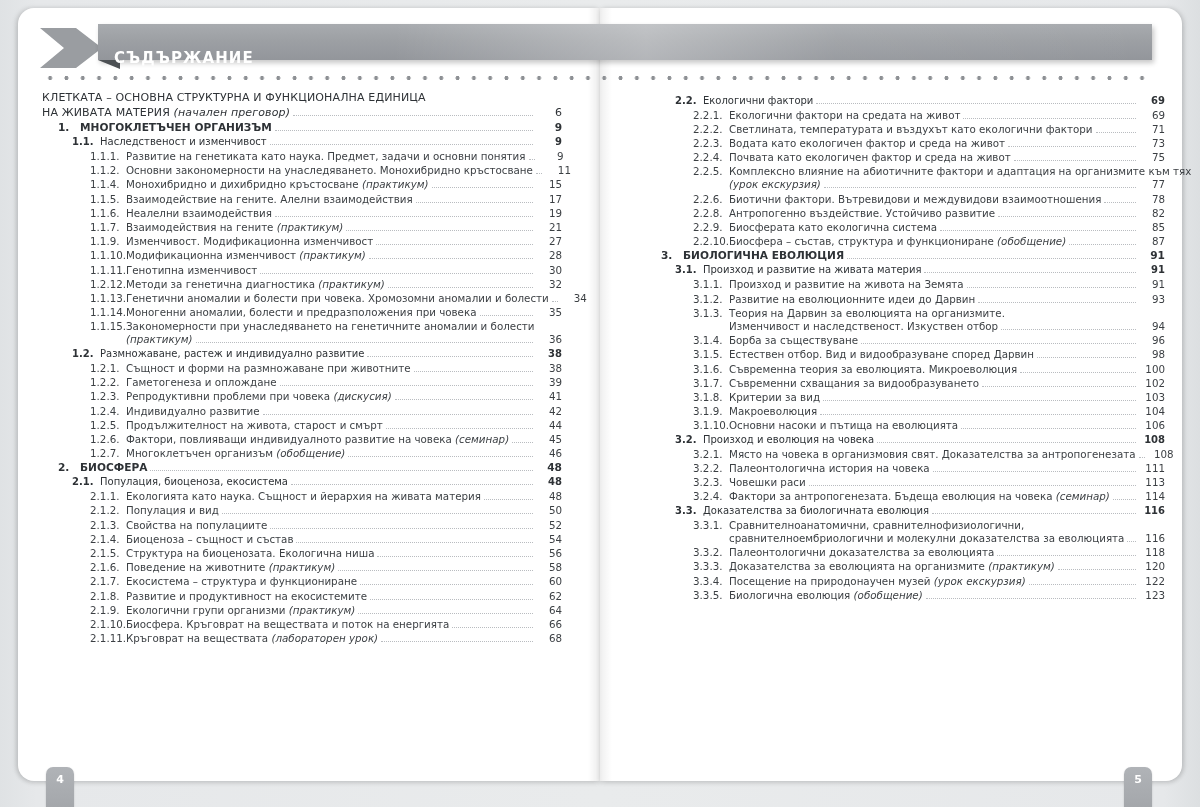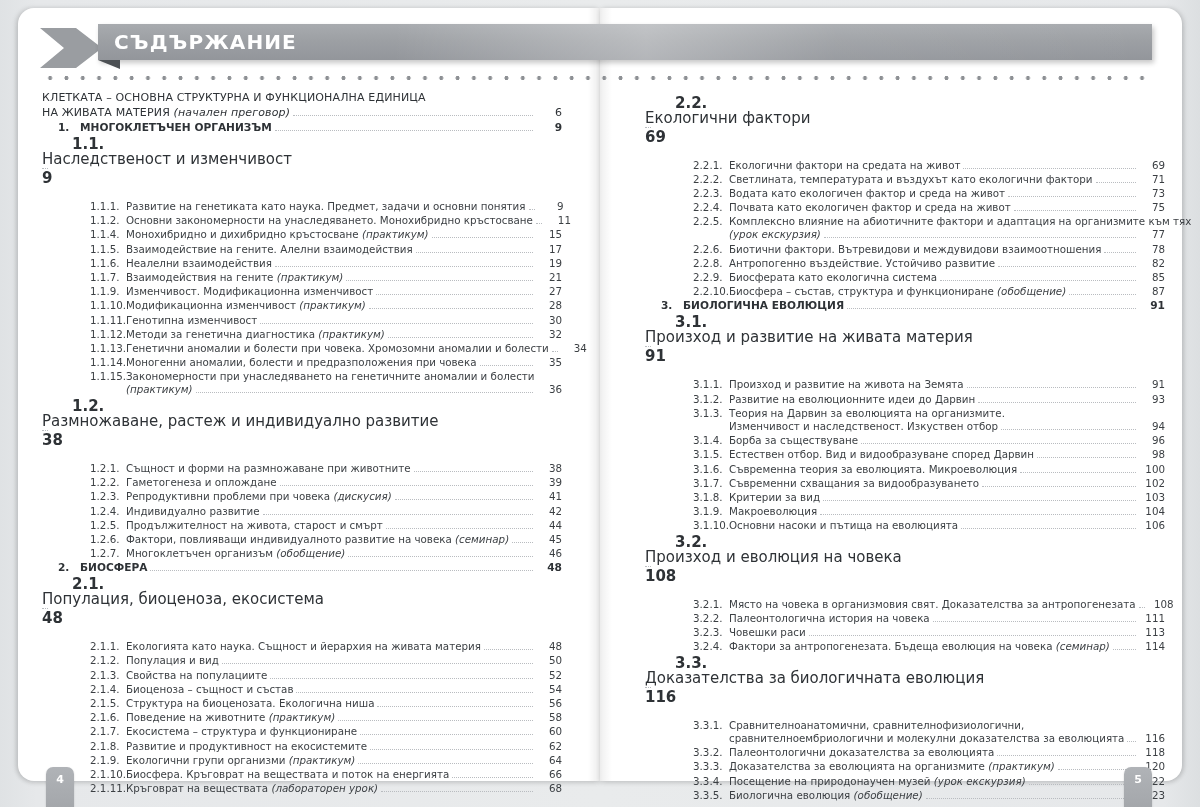--- a/index.html
+++ b/index.html
@@ -75,25 +75,25 @@
   }
   .ribbon-fold {
     position: absolute;
     left: 58px; top: 32px;
     width: 22px; height: 9px;
     background: #4c5054;
     clip-path: polygon(0 0, 22px 0, 22px 9px);
   }
   .ribbon-title {
     position: absolute;
-    left: 74px; top: 0;
+    left: 74px; top: 16px;
     height: 28px;
     line-height: 28px;
     color: #ffffff;
-    font-size: 20px;
+    font-size: 15px;
     letter-spacing: 1.1px;
     font-weight: 700;
   }
   
   .ribbon-gloss {
     position: absolute;
     left: 58px; top: -4px;
     width: 1054px; height: 36px;
     background: linear-gradient(90deg, rgba(255,255,255,0.00) 0%, rgba(255,255,255,0.00) 28%, rgba(255,255,255,0.30) 52%, rgba(255,255,255,0.06) 70%, rgba(255,255,255,0.00) 100%);
     pointer-events: none;
@@ -168,25 +168,24 @@
     font-weight: 700;
     font-size: 10.6px;
     color: #2e3236;
     margin-top: 3px;
     margin-bottom: 4px;
   }
   .lvl-1 .num { flex-basis: 22px; padding-left: 16px; box-sizing: content-box; }
 
   .lvl-2 {
     font-weight: 700;
-    font-size: 15px;
+    font-size: 10px;
     color: #2e3236;
     margin-top: 3.5px;
     margin-bottom: 4px;
-    flex-direction: column;
   }
   .lvl-2 .num { width: 28px; padding-left: 30px; box-sizing: content-box; }
   .lvl-2 .label { font-weight: 400; }
 
   .lvl-3 {
     font-weight: 400;
     font-size: 10.3px;
     color: #3b3f43;
   }
   .lvl-3 .num { width: 36px; padding-left: 48px; box-sizing: content-box; }
@@ -313,21 +312,21 @@
         <span class="leader"></span>
         <span class="pg">28</span>
       </div>
       <div class="toc-row lvl-3">
         <span class="num">1.1.11.</span>
         <span class="label">Генотипна изменчивост</span>
         <span class="leader"></span>
         <span class="pg">30</span>
       </div>
       <div class="toc-row lvl-3">
-        <span class="num">1.1.12.</span>
+        <span class="num">1.2.12.</span>
         <span class="label">Методи за генетична диагностика <i class="ital">(практикум)</i></span>
         <span class="leader"></span>
         <span class="pg">32</span>
       </div>
       <div class="toc-row lvl-3">
         <span class="num">1.1.13.</span>
         <span class="label">Генетични аномалии и болести при човека. Хромозомни аномалии и болести</span>
         <span class="leader"></span>
         <span class="pg">34</span>
       </div>

